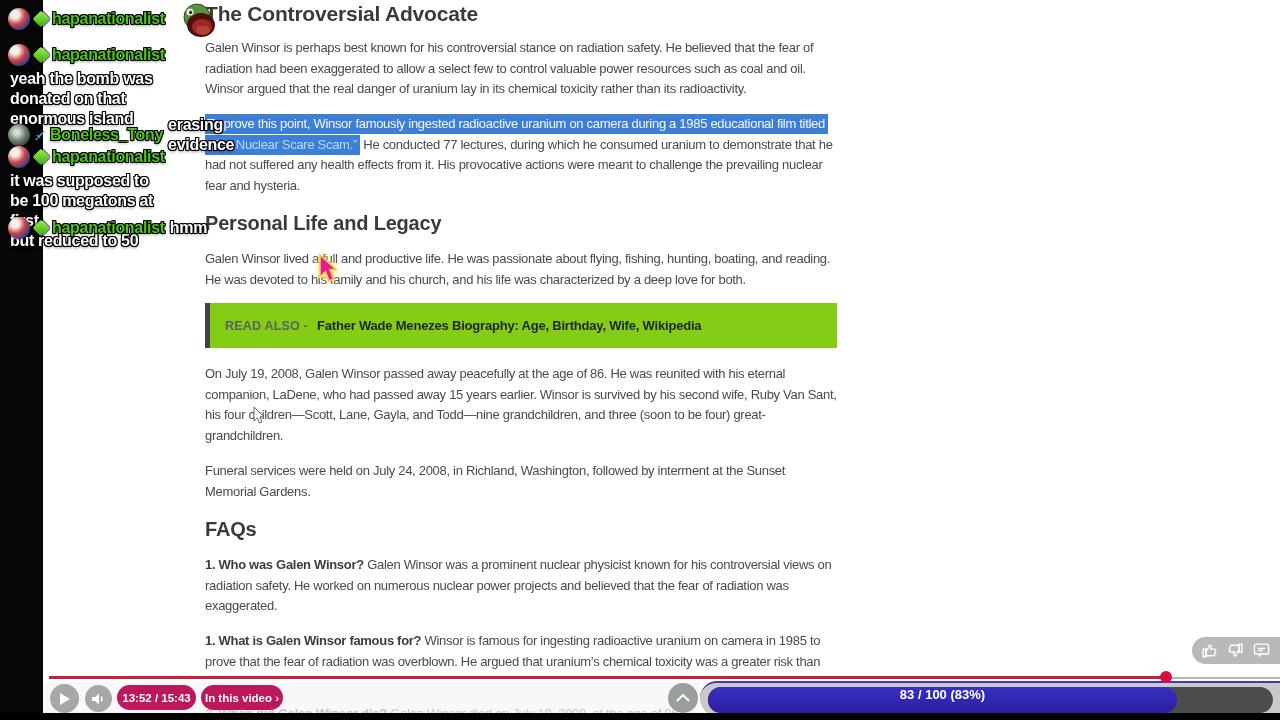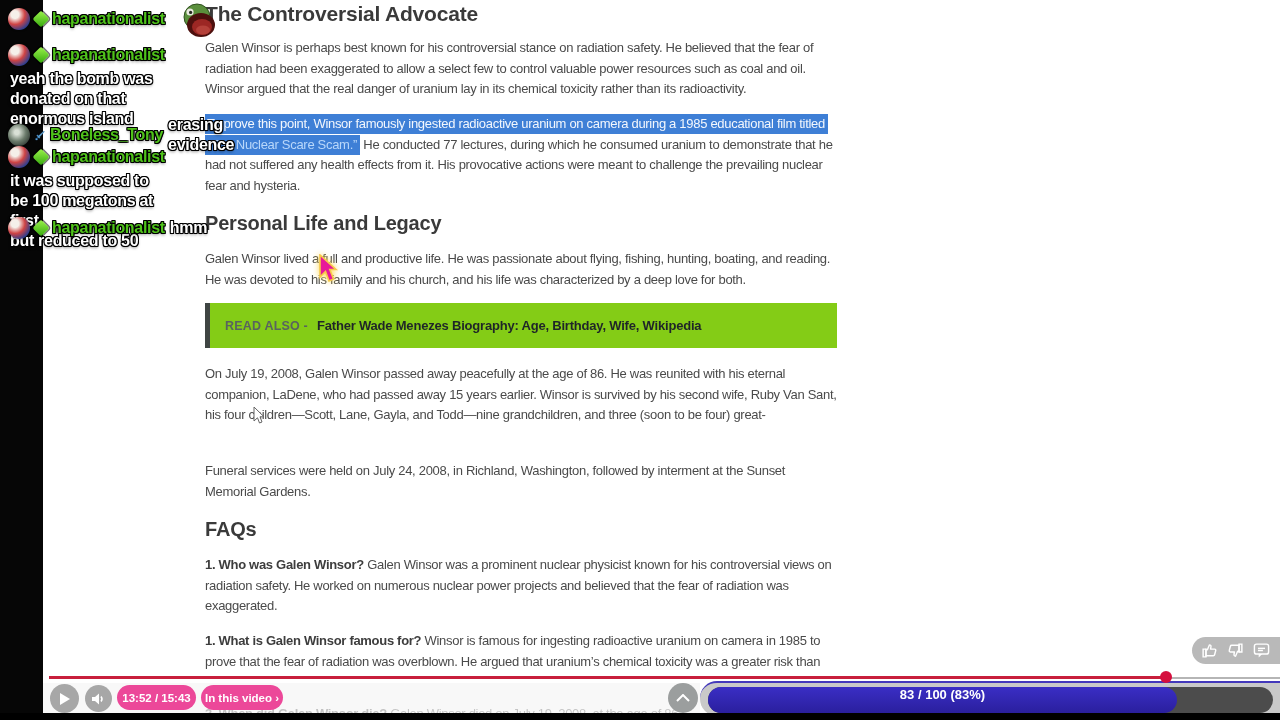--- a/index.html
+++ b/index.html
@@ -44,21 +44,21 @@
 
   
   .ctrlbar{position:absolute;left:43px;top:683px;width:657px;height:30px;
            background:rgba(245,245,245,.72);z-index:60;}
   .redline{position:absolute;left:49px;top:676px;width:1117px;height:3px;background:#c81f3c;z-index:62;}
   .grayline{position:absolute;left:1166px;top:677px;width:114px;height:2px;background:#b5b5b5;z-index:61;}
   .playhead{position:absolute;left:1160px;top:671px;width:12px;height:12px;border-radius:50%;
             background:#d50f3e;z-index:63;}
   .cbtn{position:absolute;border-radius:50%;background:#a7a7a7;display:flex;align-items:center;
         justify-content:center;z-index:64;cursor:pointer;}
-  .pill{position:absolute;height:25px;border-radius:13px;background:#ec4899;color:#fff;
+  .pill{position:absolute;height:25px;border-radius:13px;background:#be185d;color:#fff;
         font-size:11.5px;font-weight:bold;display:flex;align-items:center;justify-content:center;
         z-index:64;letter-spacing:0;}
   .scorewrap{position:absolute;left:700px;top:681px;width:580px;height:35px;background:#c9c9c9;
              border-radius:17px 0 0 17px;border-top:2px solid #4338bb;box-sizing:border-box;z-index:61;}
   .scoretrack{position:absolute;left:708px;top:687px;width:565px;height:26px;border-radius:13px;
               background:#4c4c4c;z-index:62;}
   .scorefill{position:absolute;left:0;top:0;height:26px;border-radius:13px;
              background:linear-gradient(#3a2ec5,#2a1f9e);color:#fff;font-weight:bold;font-size:13px;
              display:flex;align-items:flex-start;justify-content:center;}
   .reactions{position:absolute;left:1192px;top:637px;width:96px;height:27px;background:#b9b9b9;
@@ -101,20 +101,21 @@
 
   <div class="readalso">
     <span class="lbl">READ ALSO -</span>
     <a>Father Wade Menezes Biography: Age, Birthday, Wife, Wikipedia</a>
   </div>
 
   <div class="blk pl" style="top:364px;">
     <div>On July 19, 2008, Galen Winsor passed away peacefully at the age of 86. He was reunited with his eternal</div>
     <div>companion, LaDene, who had passed away 15 years earlier. Winsor is survived by his second wife, Ruby Van Sant,</div>
     <div>his four children—Scott, Lane, Gayla, and Todd—nine grandchildren, and three (soon to be four) great-</div>
+    <div>grandchildren.</div>
   </div>
 
   <div class="blk pl" style="top:461px;">
     <div>Funeral services were held on July 24, 2008, in Richland, Washington, followed by interment at the Sunset</div>
     <div>Memorial Gardens.</div>
   </div>
 
   <div class="blk h2" style="top:518px;">FAQs</div>
 
   <div class="blk pl" style="top:555px;">

